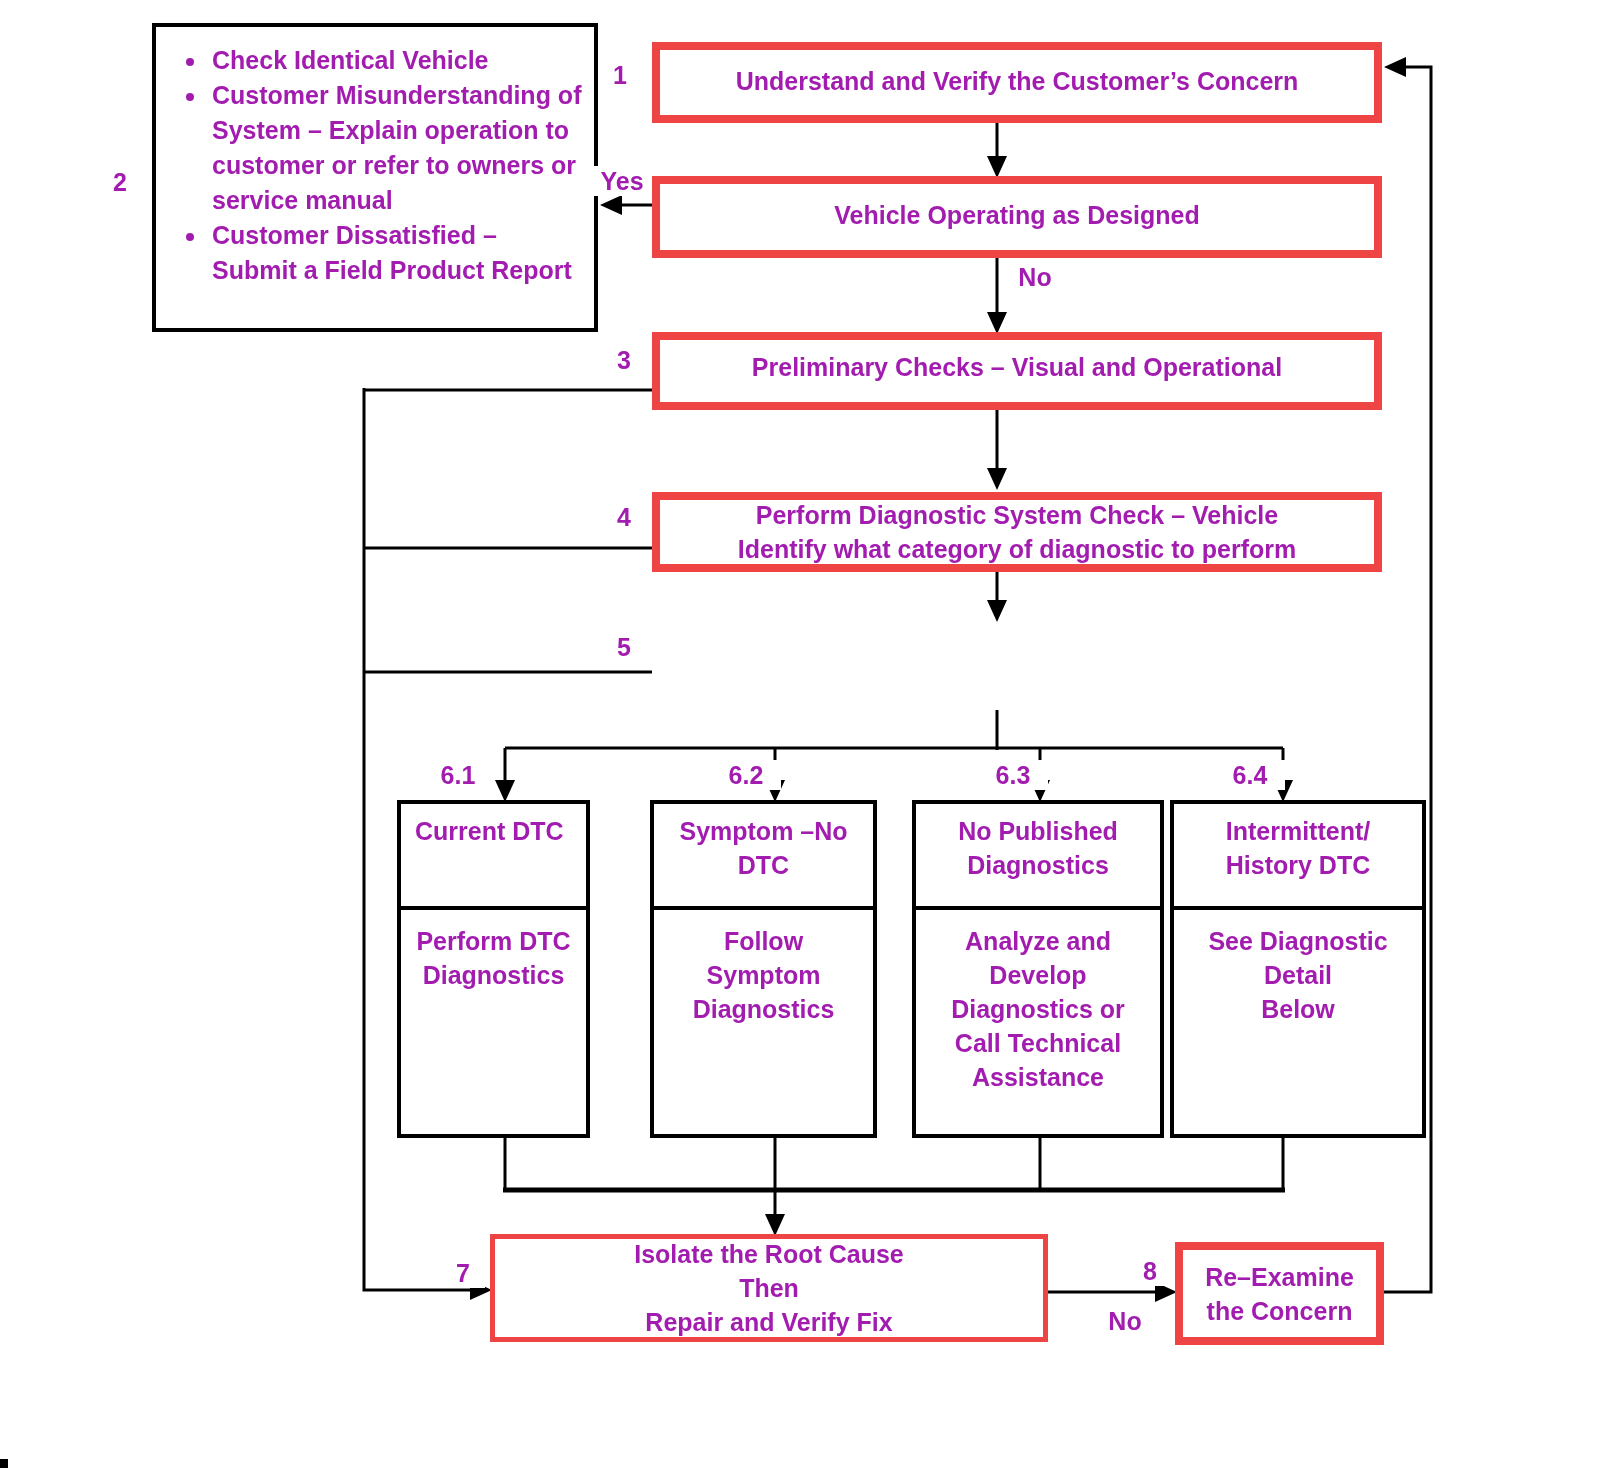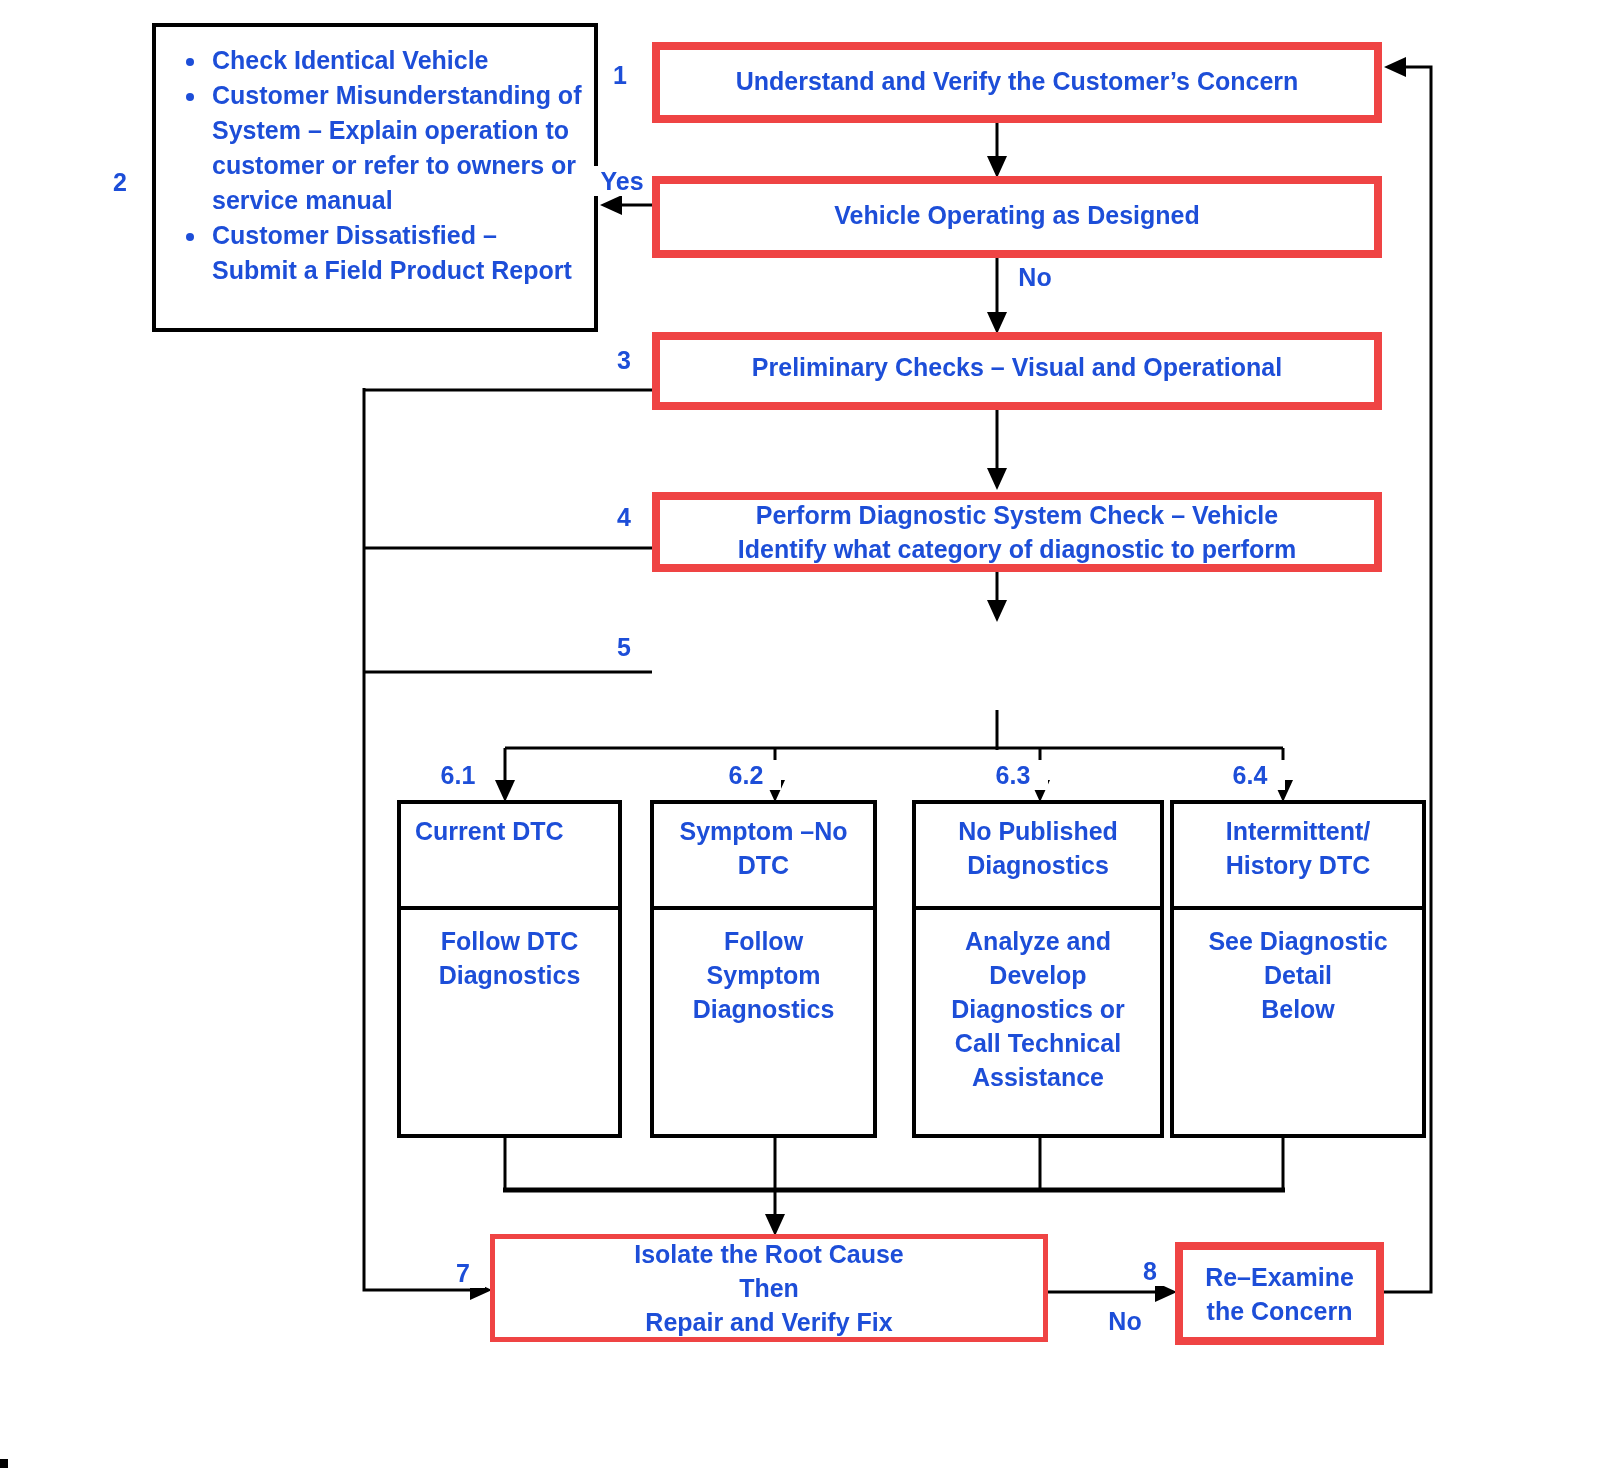--- a/index.html
+++ b/index.html
@@ -1,21 +1,21 @@
 <!DOCTYPE html>
 <html><head>
 <meta charset="utf-8">
 <style>
   html,body{margin:0;padding:0;background:#fff;}
   .canvas{
     position:relative;
     width:1600px;height:1468px;
     background:#fff;
     font-family:"Liberation Sans","DejaVu Sans",sans-serif;
-    color:#1d4ed8;
+    color:#a21caf;
     overflow:hidden;
   }
   svg.wires{position:absolute;left:0;top:0;pointer-events:none;}
   svg.wires line, svg.wires polyline{stroke:#000;fill:none;}
   .w3{stroke-width:3px;}
   .w5{stroke-width:5px;}
   svg.wires polygon{fill:#000;stroke:none;}
 
   .box{
     position:absolute;
@@ -158,23 +158,23 @@
   <div class="box pt14" style="left:652px;top:42px;width:730px;height:81px;">Understand and Verify the Customer’s Concern</div>
 
   <div class="box pt14" style="left:652px;top:176px;width:730px;height:82px;">Vehicle Operating as Designed</div>
 
   <div class="box pt10" style="left:652px;top:332px;width:730px;height:78px;">Preliminary Checks – Visual and Operational</div>
 
   <div class="box vcenter" style="left:652px;top:492px;width:730px;height:80px;">Perform Diagnostic System Check – Vehicle
 Identify what category of diagnostic to perform</div>
 
 
-  <div class="split" style="left:397px;top:800px;width:225px;height:338px;">
+  <div class="split" style="left:397px;top:800px;width:193px;height:338px;">
     <div class="top leftal">Current DTC</div>
-    <div class="bottom">Follow DTC
+    <div class="bottom">Perform DTC
 Diagnostics</div>
   </div>
 
   <div class="split" style="left:650px;top:800px;width:227px;height:338px;">
     <div class="top">Symptom –No
 DTC</div>
     <div class="bottom">Follow
 Symptom
 Diagnostics</div>
   </div>

